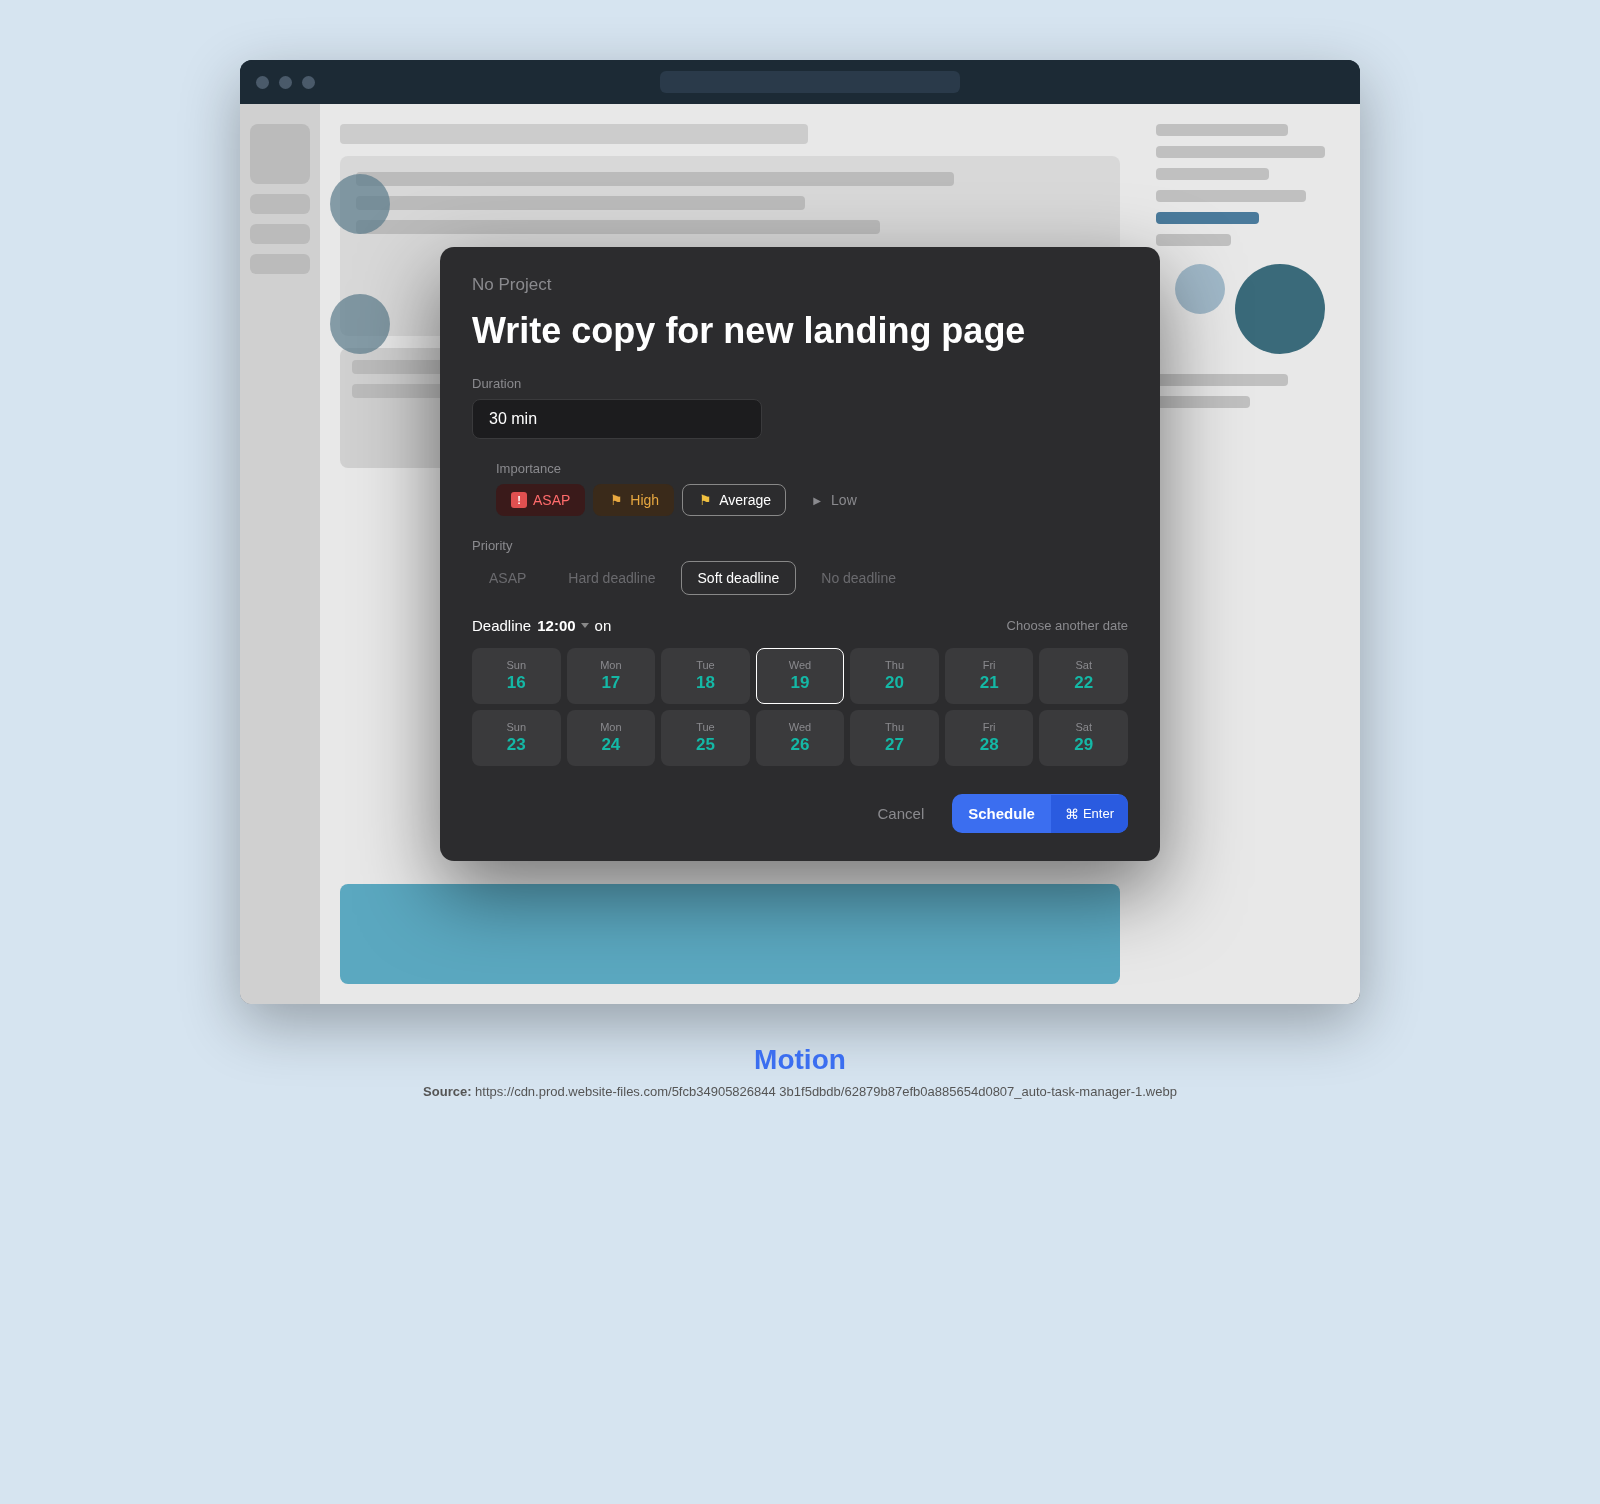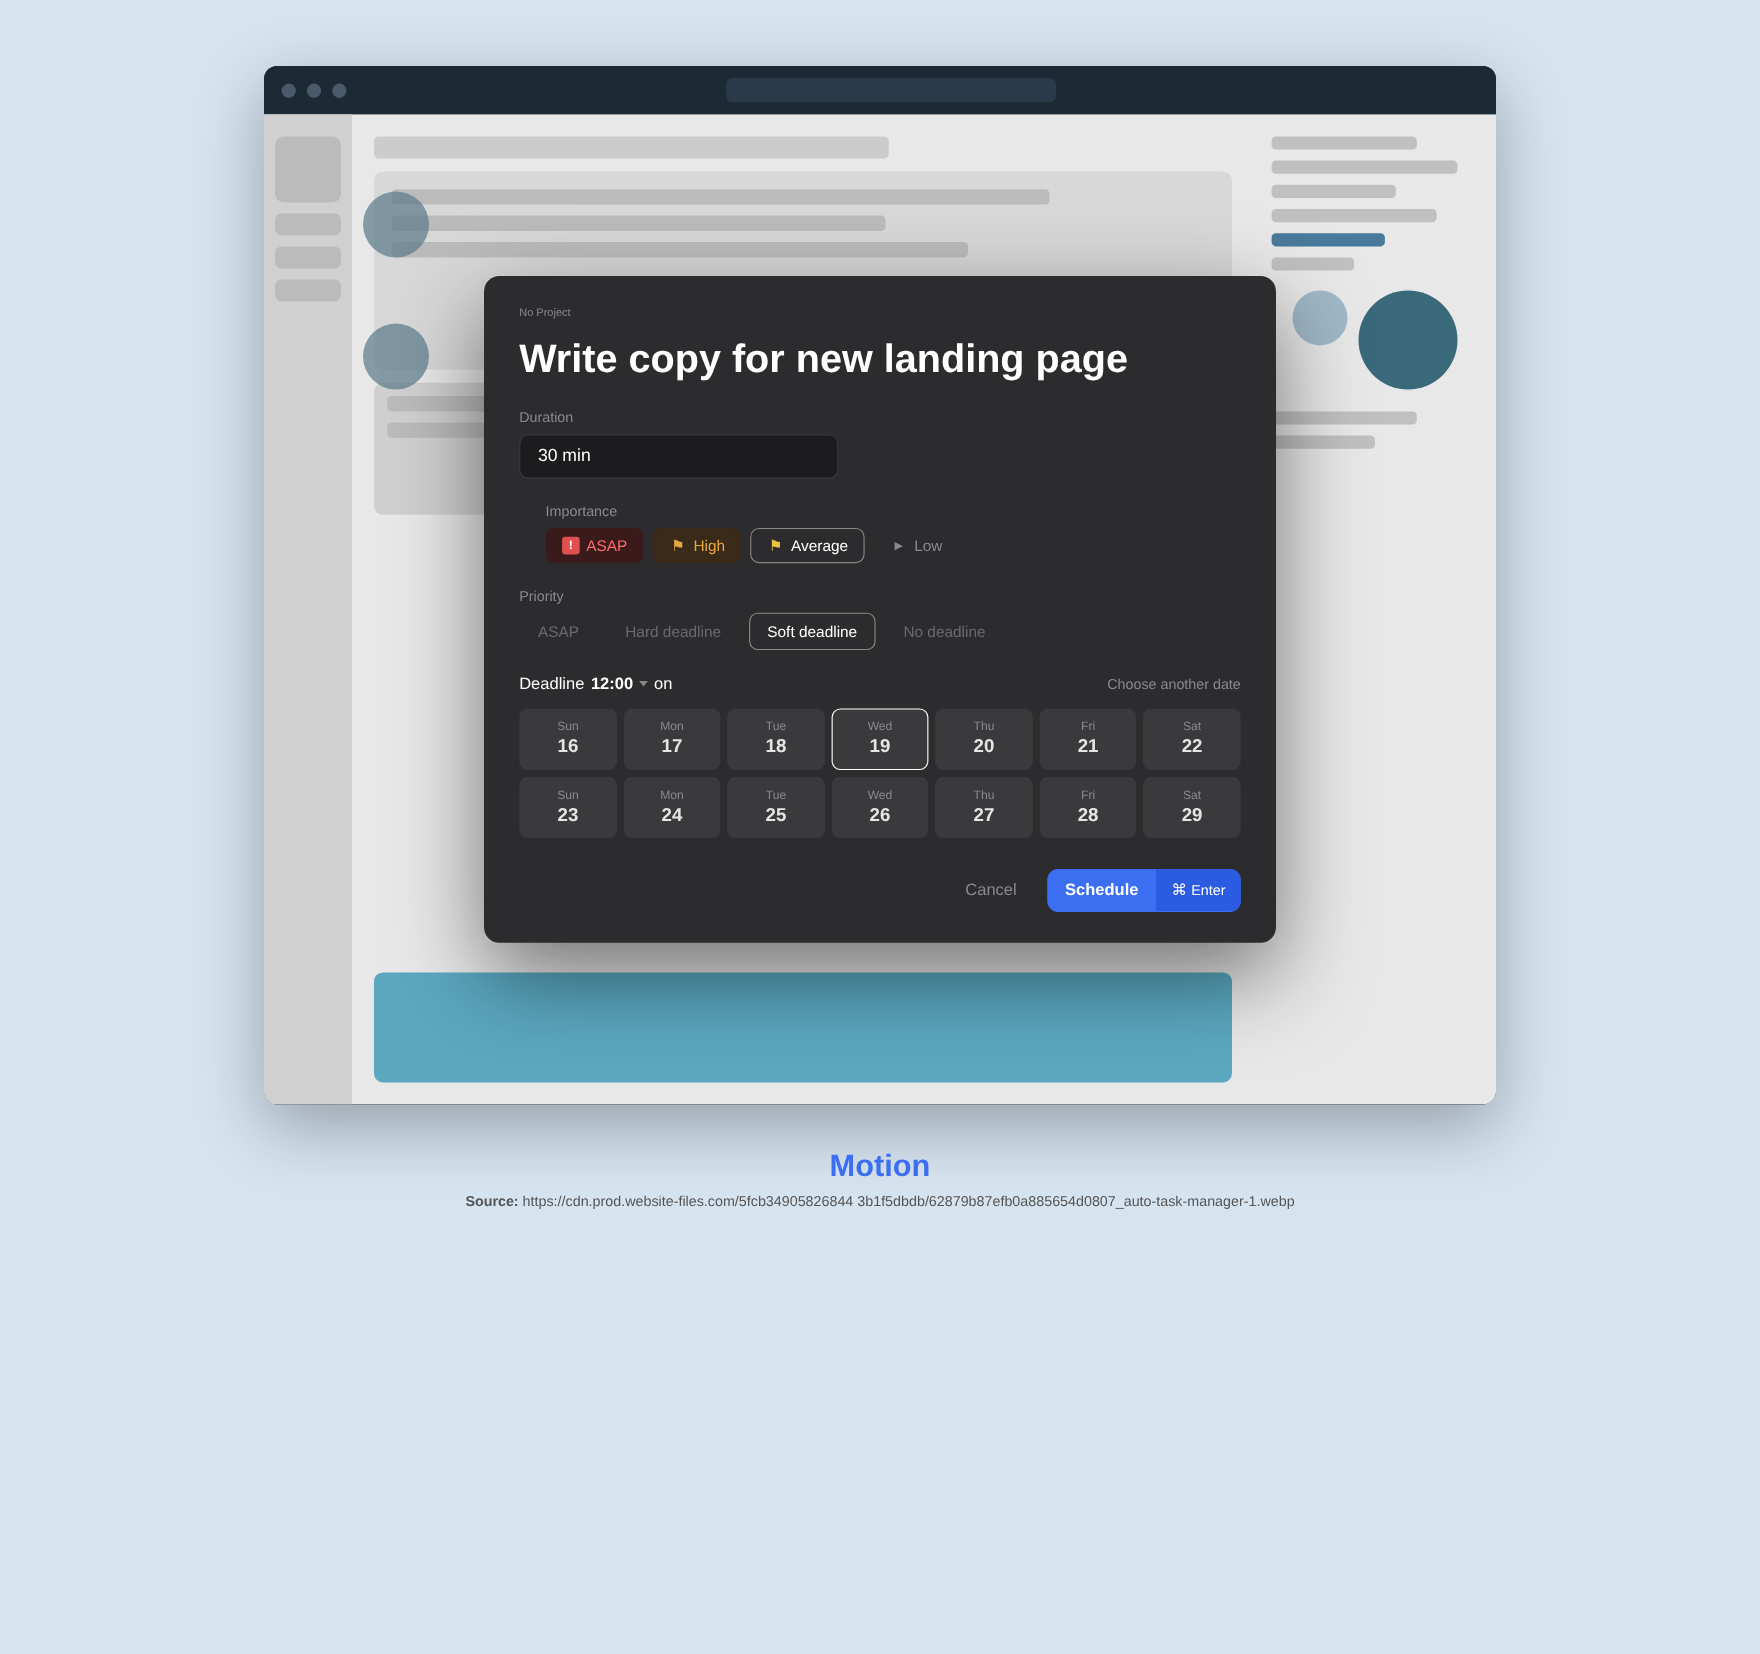--- a/index.html
+++ b/index.html
@@ -132,21 +132,21 @@
     }
     .modal {
       background: #2c2c2e;
       border-radius: 14px;
       width: 720px;
       padding: 28px 32px 28px 32px;
       box-shadow: 0 30px 80px rgba(0,0,0,0.5);
       color: #fff;
     }
     .modal-project {
-      font-size: 10px;
+      font-size: 17px;
       color: #8a8a8e;
       margin-bottom: 14px;
       font-weight: 400;
     }
     .modal-title {
       font-size: 36px;
       font-weight: 600;
       color: #ffffff;
       margin-bottom: 24px;
       line-height: 1.2;
@@ -295,21 +295,21 @@
     }
     .cal-day {
       font-size: 11px;
       color: #8a8a8e;
       font-weight: 500;
       text-transform: capitalize;
     }
     .cal-date {
       font-size: 17px;
       font-weight: 700;
-      color: #e5e5e5;
+      color: #14b8a6;
     }
     .modal-footer {
       display: flex;
       align-items: center;
       justify-content: flex-end;
       gap: 12px;
     }
     .cancel-btn {
       background: transparent;
       border: none;

